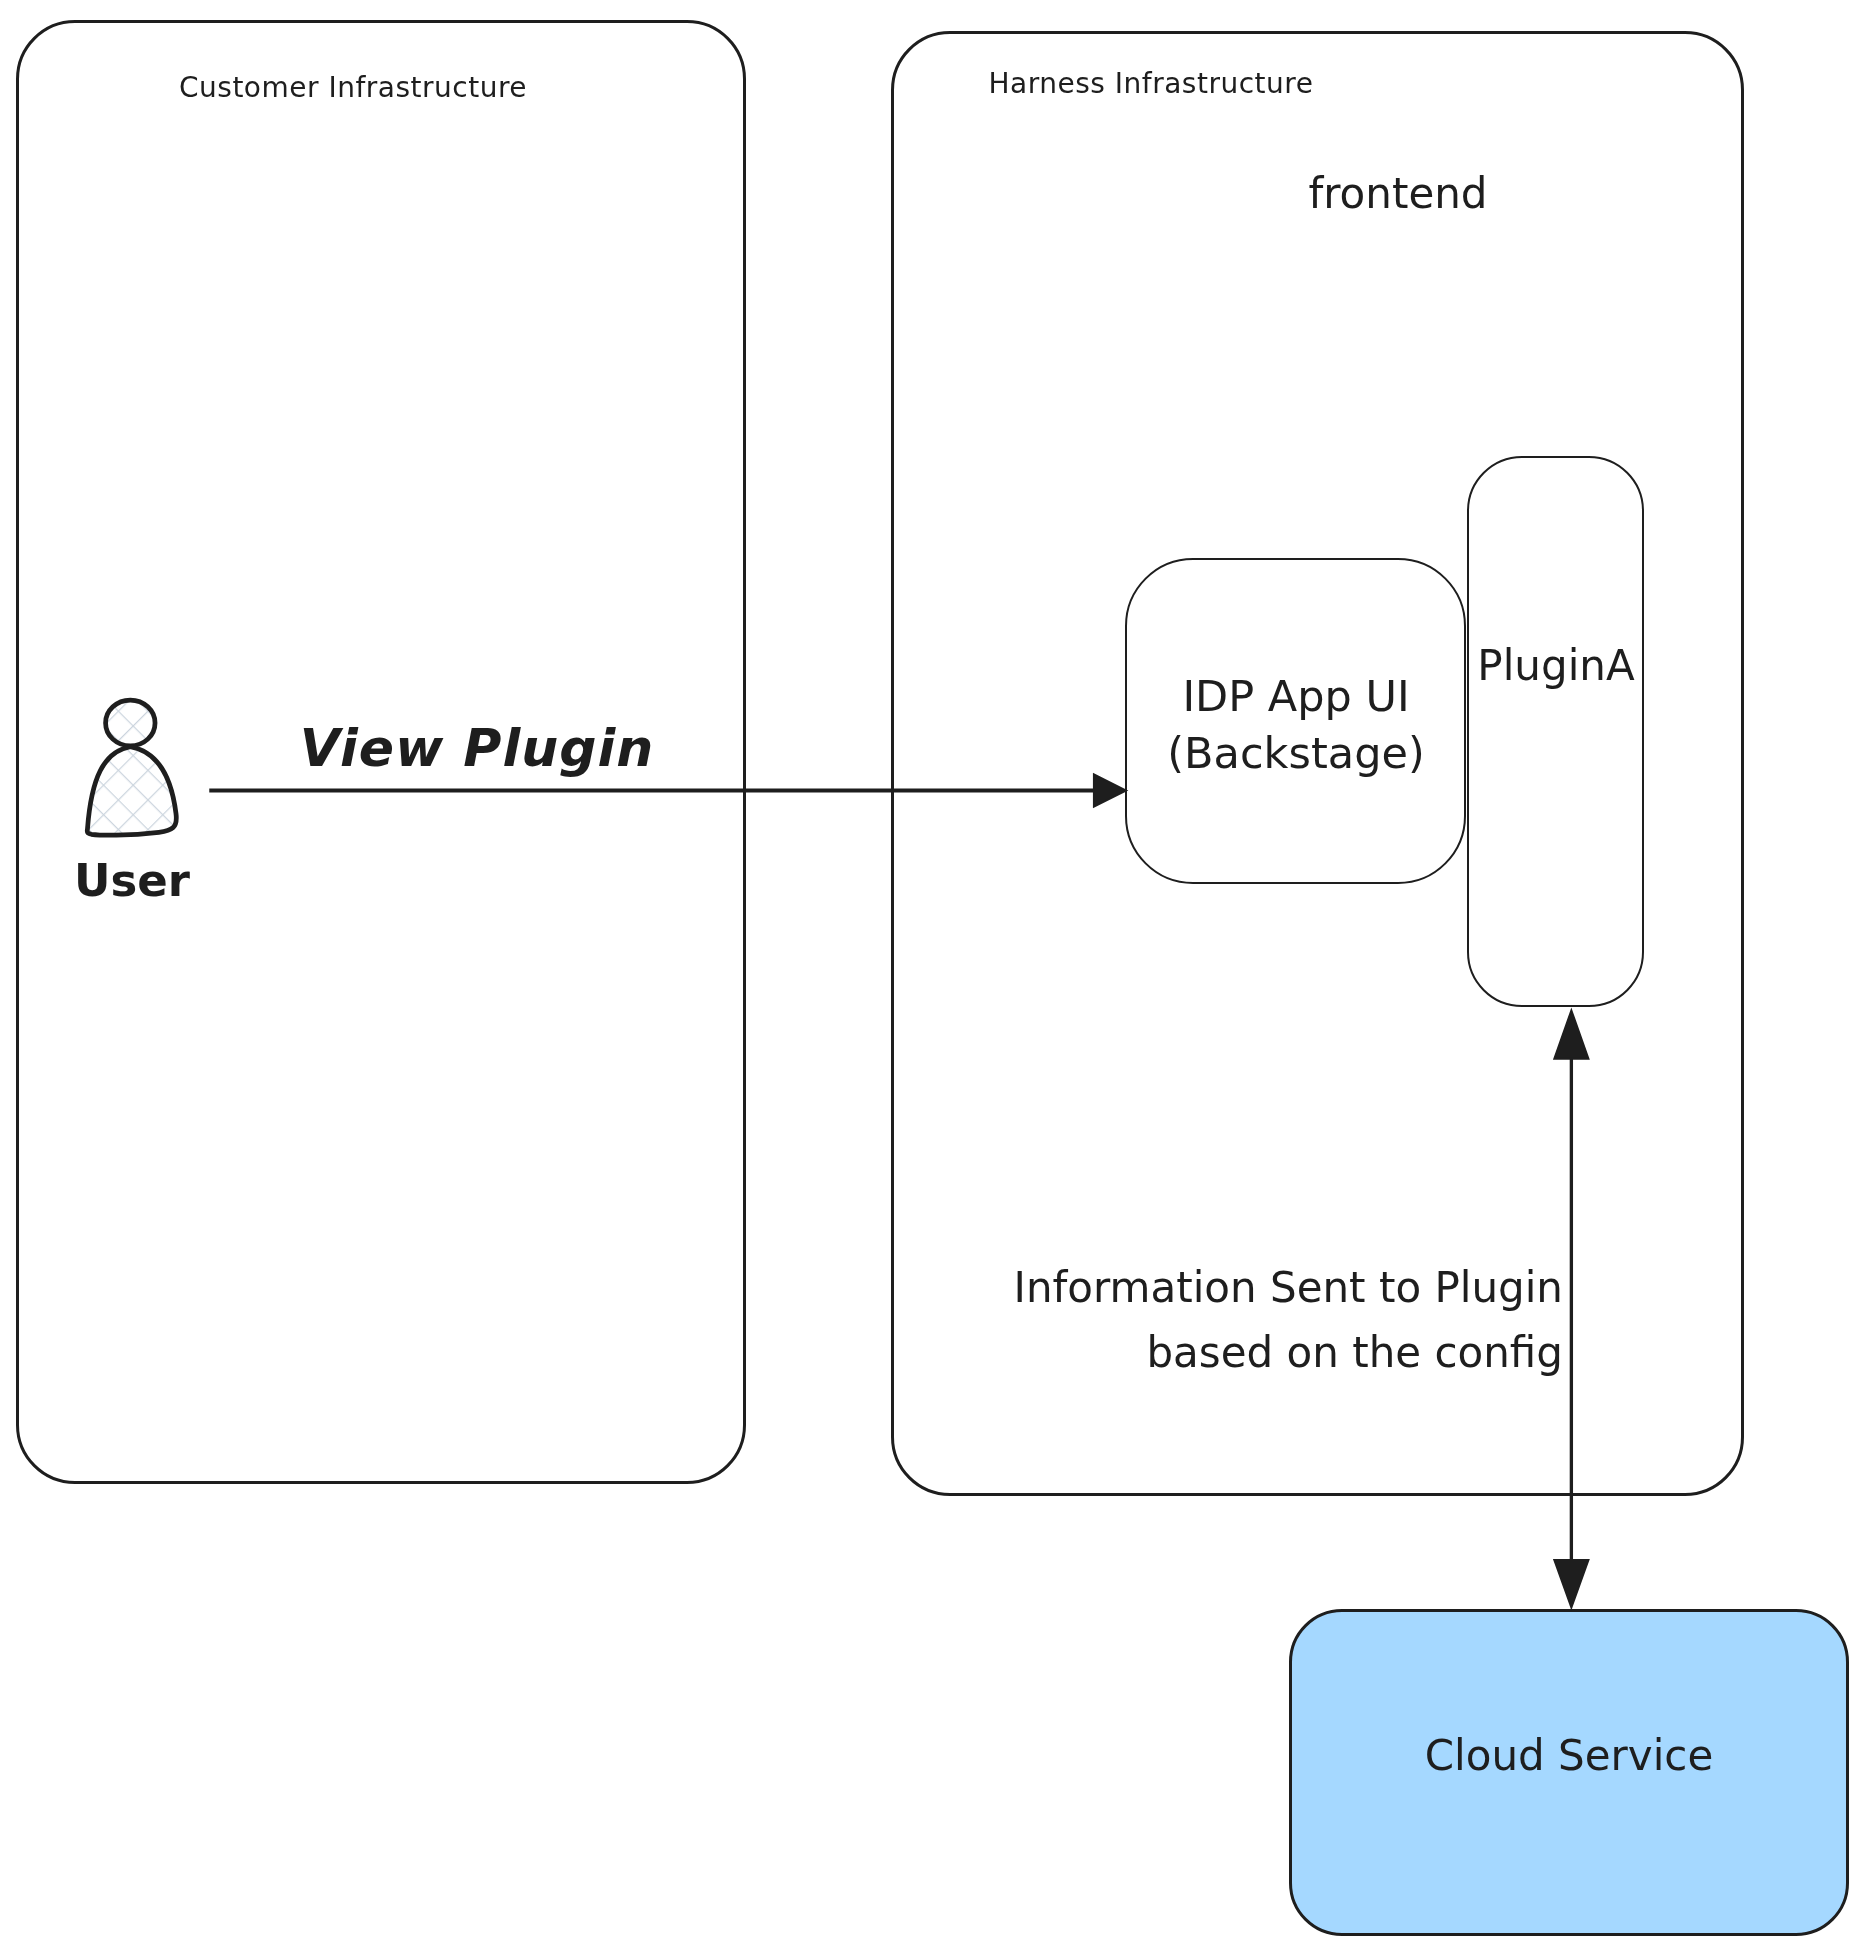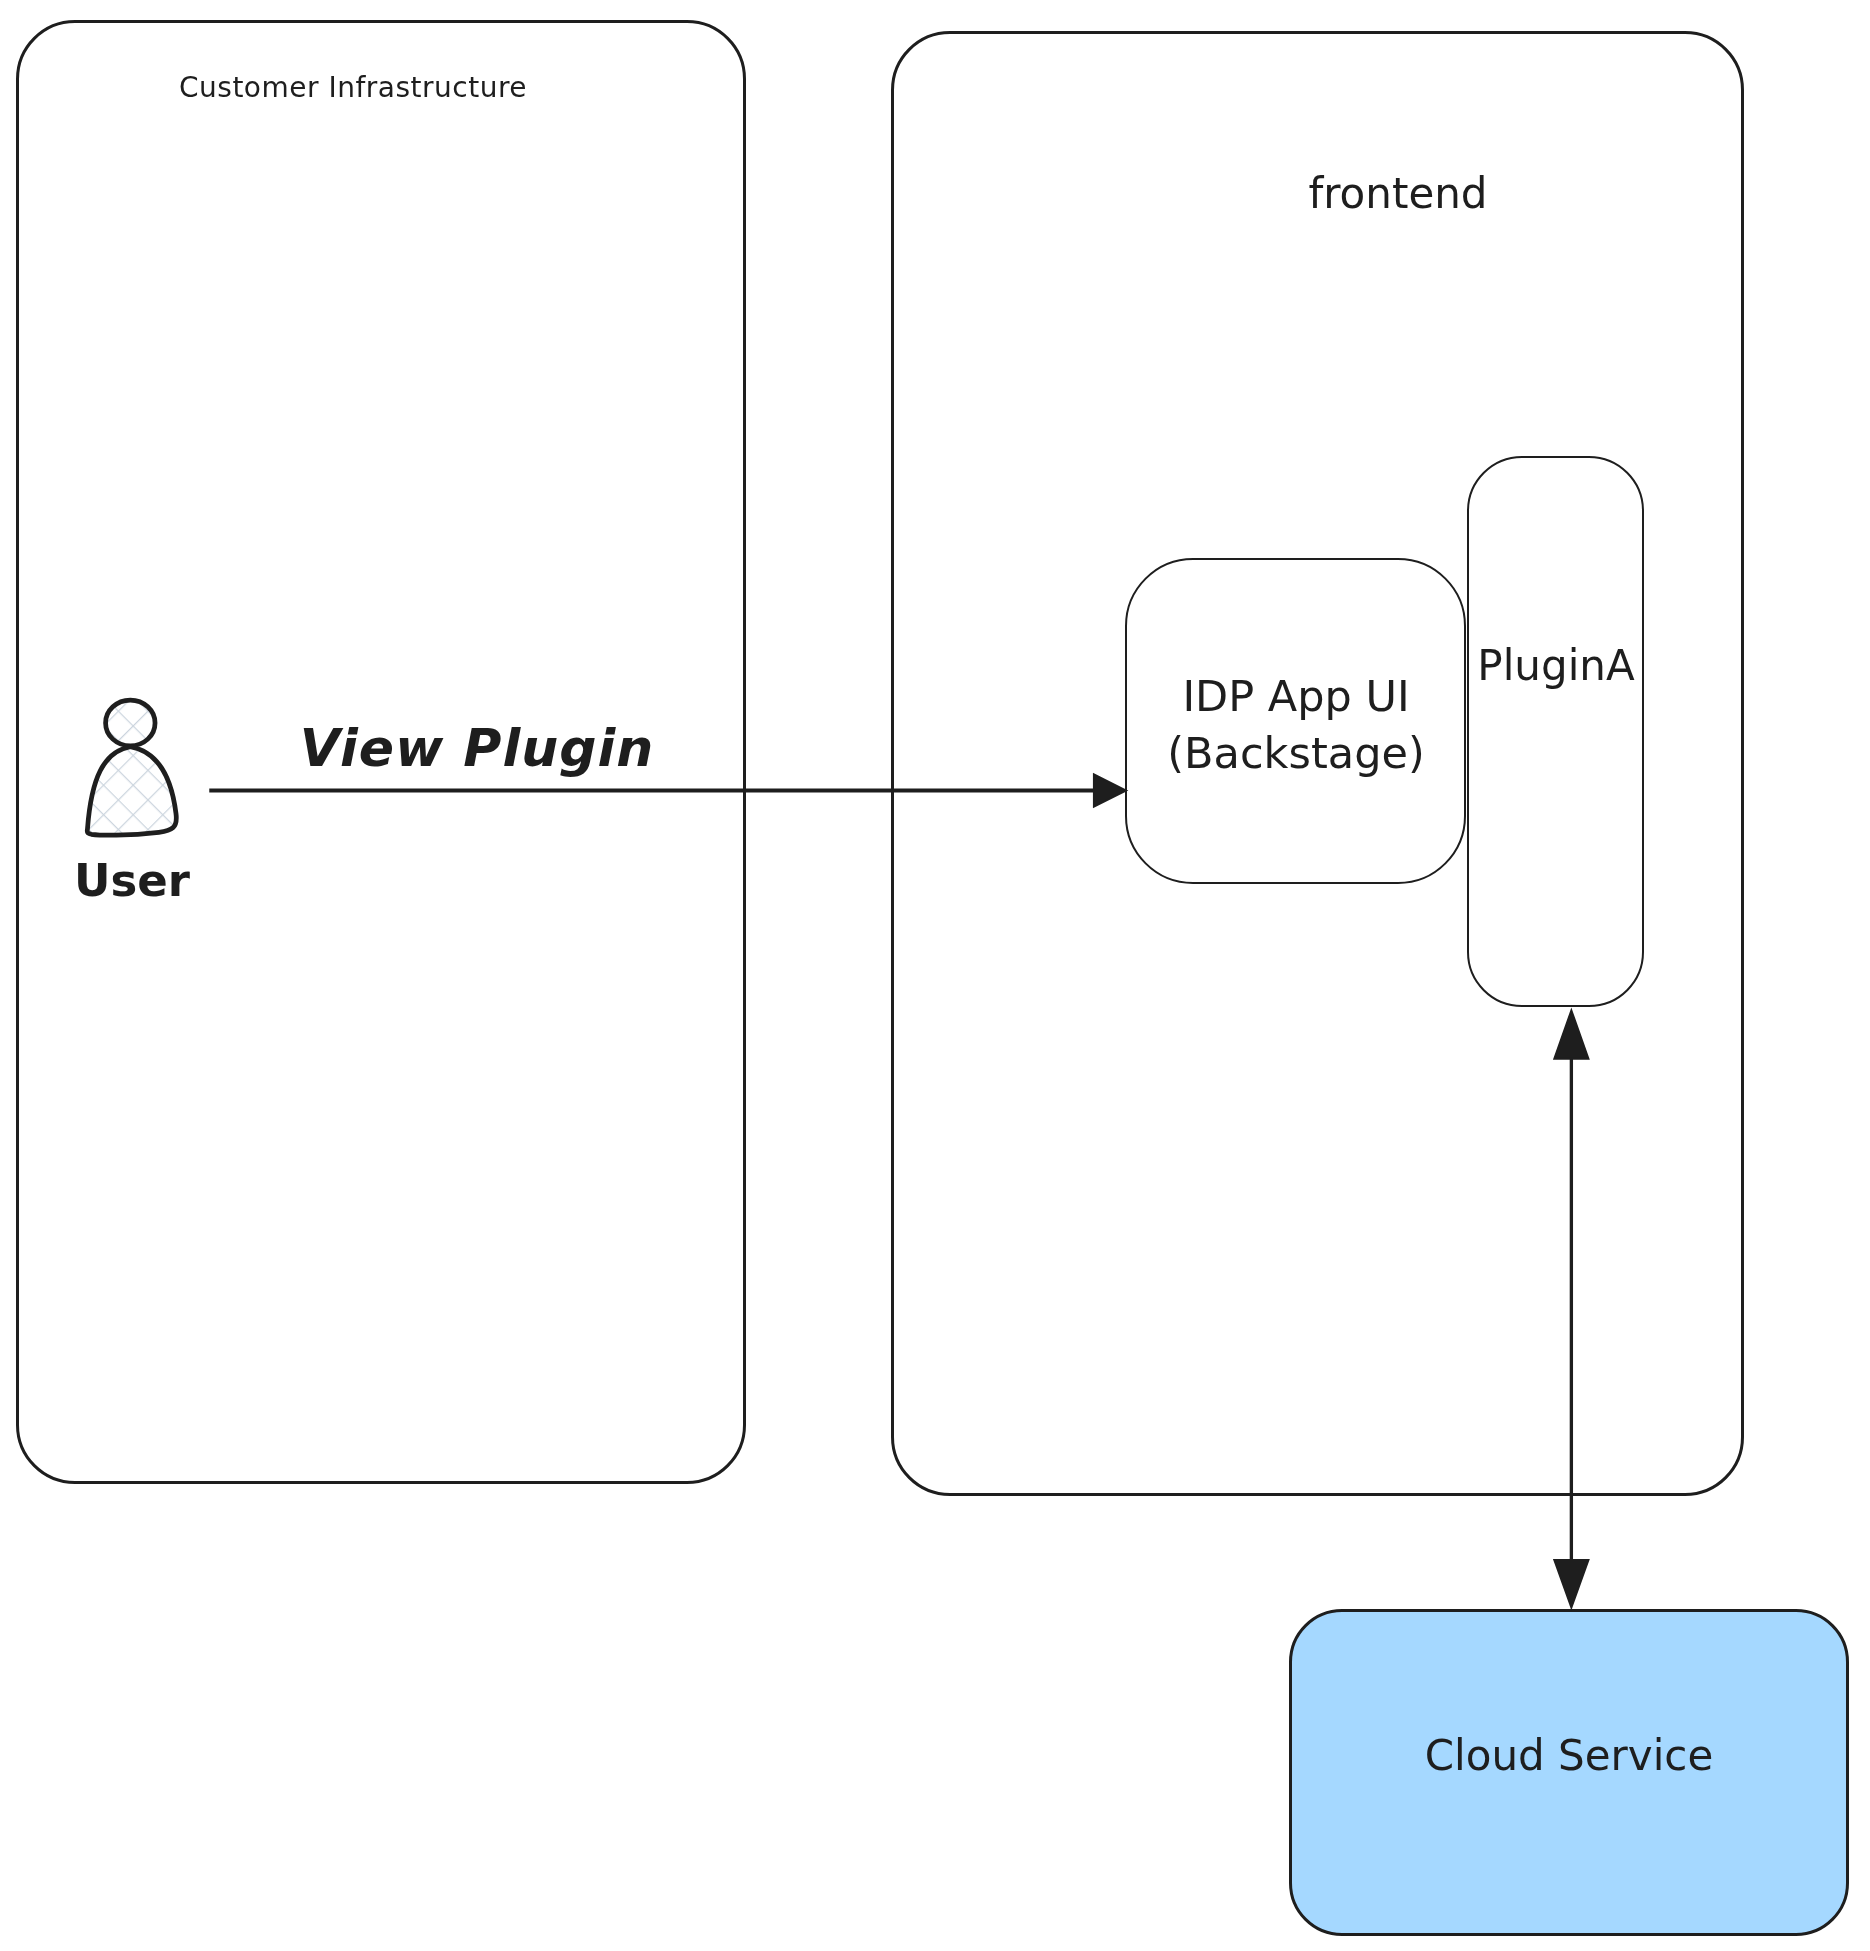--- a/index.html
+++ b/index.html
@@ -83,31 +83,36 @@
 
     <g stroke="#1e1e1e" fill="#1e1e1e">
       <line x1="1652" y1="1072" x2="1652" y2="1680" stroke-width="3.5"></line>
       <polygon points="1652,1062 1634,1113 1670,1113" stroke-width="2"></polygon>
       <polygon points="1652,1690 1634,1640 1670,1640" stroke-width="2"></polygon>
     </g>
   </svg>
 
   <div class="lbl lbl-title lbl-customer-title">Customer Infrastructure</div>
 
+  <div class="lbl lbl-title lbl-harness-title">Harness Infrastructure</div>
 
   <div class="lbl lbl-frontend">frontend</div>
 
   <div class="lbl lbl-view-plugin">View Plugin</div>
 
   <div class="lbl lbl-user">User</div>
 
   <div class="lbl lbl-idp">
     <span>IDP App UI</span>
     <span>(Backstage)</span>
   </div>
 
   <div class="lbl lbl-plugin">PluginA</div>
 
+  <div class="lbl-info">
+    <span>Information Sent to Plugin</span>
+    <span>based on the config</span>
+  </div>
 
   <div class="lbl lbl-cloud">Cloud Service</div>
 
 </div>
 
 
 </body></html>

